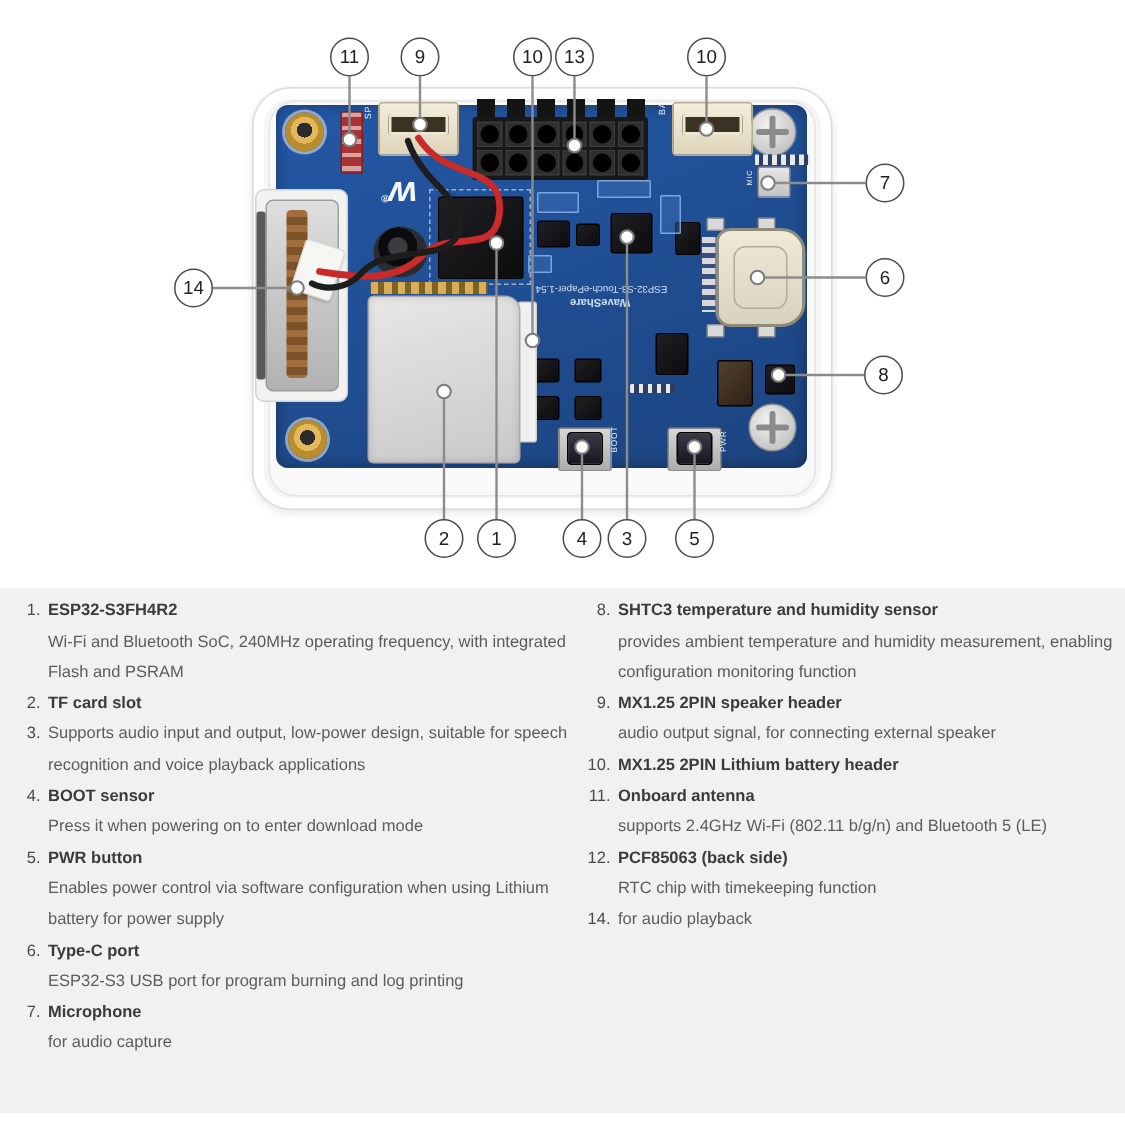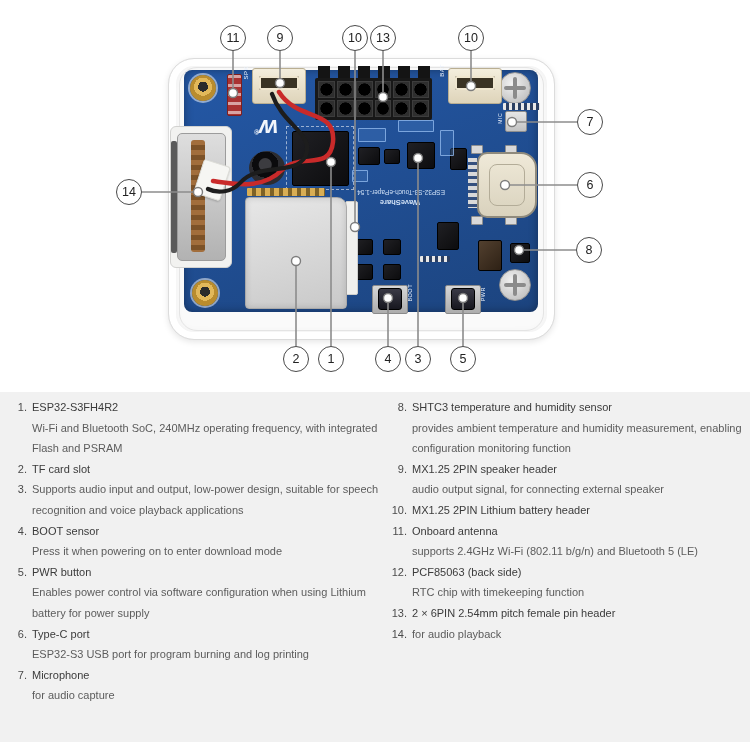--- a/index.html
+++ b/index.html
@@ -74,21 +74,21 @@
   
   #legend{position:absolute;left:0;top:392px;width:750px;height:350px;background:#f1f1f1;}
   .col{position:absolute;top:5px;}
   #colL{left:12px;width:374px;}
   #colR{left:386px;width:360px;}
   .item{display:flex;font-size:11px;line-height:20.6px;}
   .inum{flex:0 0 auto;text-align:right;color:#4a4a4a;margin-right:5px;}
   #colL .inum{width:15px;}
   #colR .inum{width:21px;}
   .ibody{flex:1 1 auto;}
-  .ititle{font-weight:normal;color:#3b3b3b;}
+  .ititle{font-weight:bold;color:#3b3b3b;}
   .idesc{color:#5c5c5c;}
 </style>
 </head>
 <body>
 
 <div id="stage">
 
   <div id="photo">
 
     <div class="abs case"></div>
@@ -311,27 +311,20 @@
           </div>
       </div>
       <div class="item">
         <span class="inum">12.</span>
         <div class="ibody">
             <div class="ititle">PCF85063 (back side)</div>
         <div class="idesc">RTC chip with timekeeping function</div>
           </div>
       </div>
       <div class="item">
-        <span class="inum">13.</span>
-        <div class="ibody">
-            <div class="ititle">2 × 6PIN 2.54mm pitch female pin header</div>
-        <div class="idesc"></div>
-          </div>
-      </div>
-      <div class="item">
         <span class="inum">14.</span>
         <div class="ibody">
         <div class="idesc">for audio playback</div>
           </div>
       </div>
     </div>
   </div>
 </div>
 
 </body></html>

